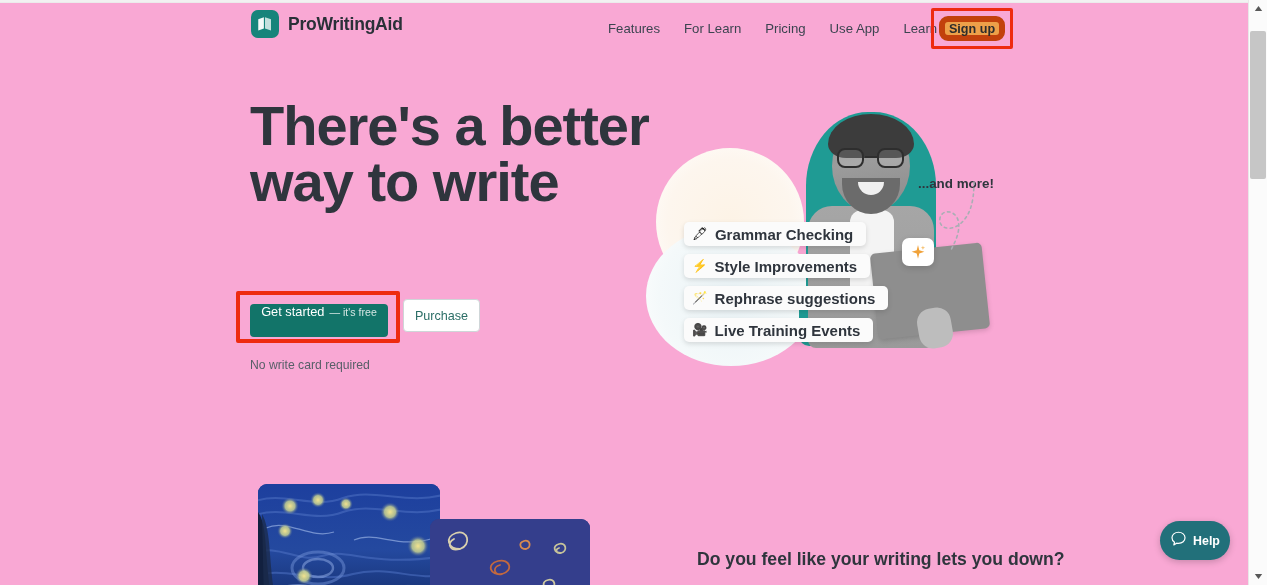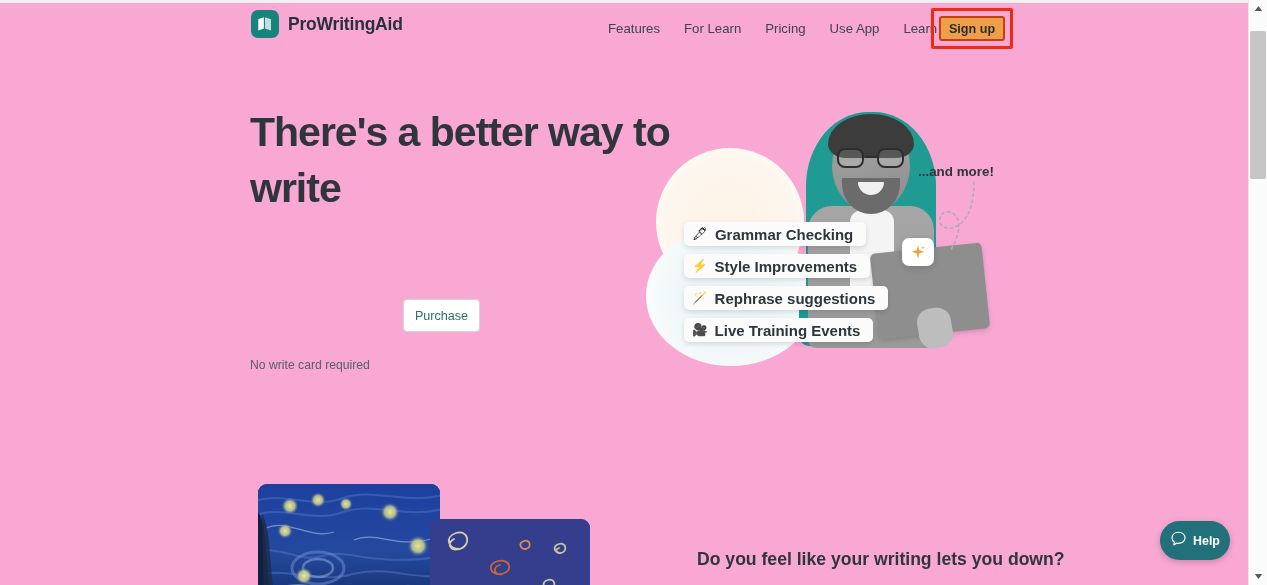--- a/index.html
+++ b/index.html
@@ -94,43 +94,42 @@
     left: 931px; top: 4px;
     width: 82px; height: 41px;
     border: 3px solid #ee2b10;
     border-radius: 2px;
   }
   #signup-btn {
     position: absolute;
     left: 5px; top: 5px;
     width: 66px; height: 25px;
     background: #eda049;
-    border: 2px solid #c2410c;
-    border-radius: 3px;
+    border: 6px solid #c2410c;
+    border-radius: 9px;
     color: #2c2c2c;
     font-size: 12.6px;
     font-weight: bold;
     display: flex;
     align-items: center;
     justify-content: center;
     cursor: pointer;
     white-space: nowrap;
   }
 
   
   #hero-heading {
     position: absolute;
     left: 250px; top: 98px;
     width: 430px;
-    font-size: 41px;
+    font-size: 56px;
     line-height: 56px;
     font-weight: bold;
     color: #2f353d;
     letter-spacing: -1px;
-    margin-top: 6px;
   }
 
   #hero-sub {
     position: absolute;
     left: 250px; top: 228px;
     width: 330px;
     font-size: 14.6px;
     line-height: 23px;
     color: #4b525c;
   }
@@ -312,21 +311,21 @@
     border-radius: 7px;
     display: flex;
     align-items: center;
     justify-content: center;
     box-shadow: 0 2px 6px rgba(0,0,0,0.14);
   }
 
   
   #and-more {
     position: absolute;
-    left: 282px; top: 68px;
+    left: 282px; top: 80px;
     font-size: 13.4px;
     font-weight: bold;
     color: #2f353d;
     white-space: nowrap;
   }
   #and-more-arrow {
     position: absolute;
     left: 286px; top: 84px;
     width: 70px; height: 72px;
   }
@@ -476,20 +475,26 @@
         <a class="nav-link">Log in</a>
       </nav>
 
       <div id="signup-wrap">
         <div id="signup-btn">Sign up</div>
       </div>
     </div>
 
     <h1 id="hero-heading">There's a better way to write</h1>
 
+    <div id="cta-wrap">
+      <div id="get-started-btn">
+        <span id="gs-main">Get started</span>
+        <span id="gs-free">— it's free</span>
+      </div>
+    </div>
 
     <div id="purchase-btn">Purchase</div>
 
     <div id="nocard">No write card required</div>
 
     <div id="hero-art">
 
       <div class="blob-peach"></div>
       <div class="blob-blue"></div>
 

